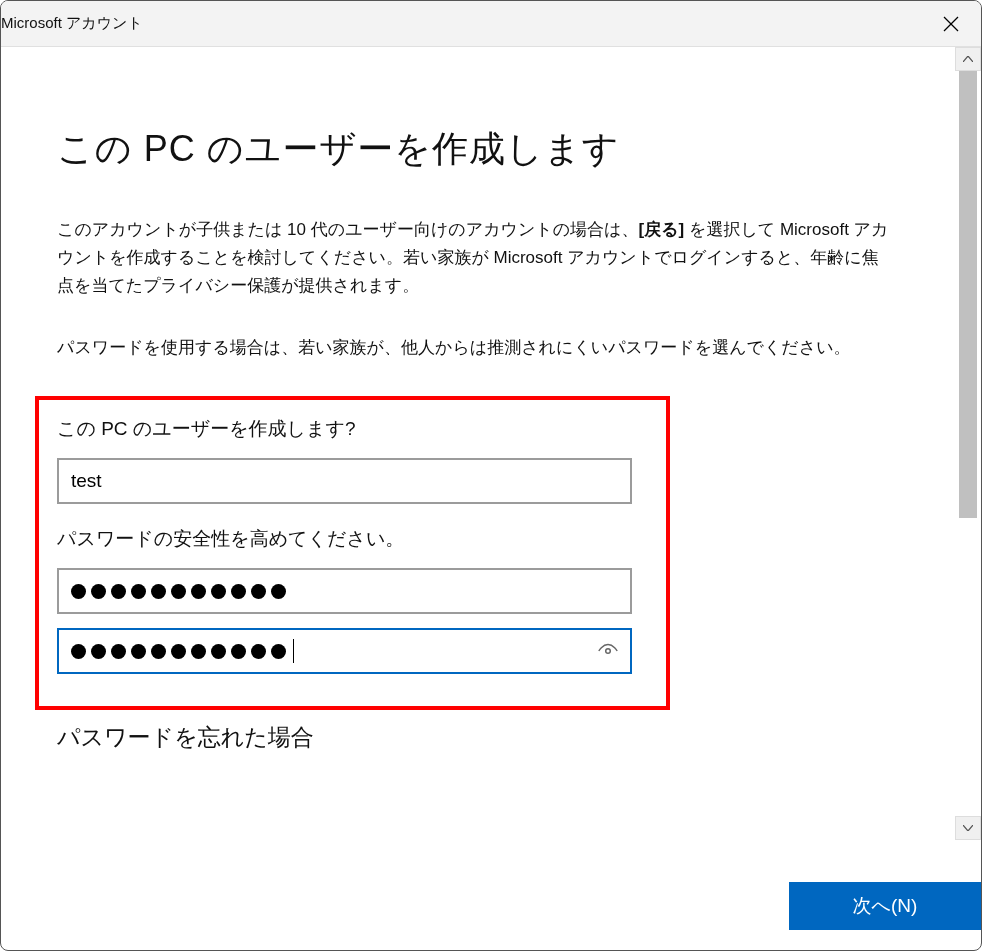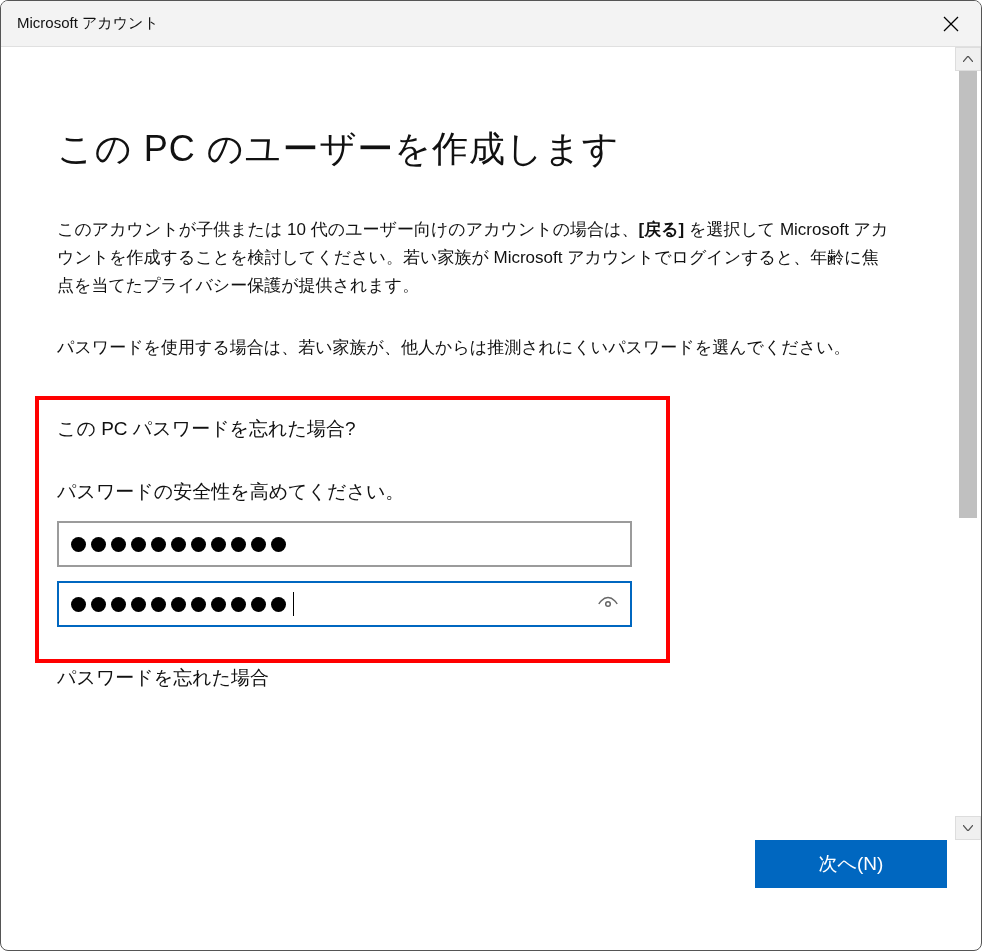--- a/index.html
+++ b/index.html
@@ -25,21 +25,20 @@
       flex-direction: column;
       overflow: hidden;
     }
     .titlebar {
       height: 46px;
       background: #f3f3f3;
       border-bottom: 1px solid #e0e0e0;
       display: flex;
       align-items: center;
       justify-content: space-between;
-      padding-left: 16px;
     }
     .titlebar-title {
       font-size: 15px;
       color: #111;
     }
     .close-btn {
       width: 60px;
       height: 46px;
       display: flex;
       align-items: center;
@@ -121,21 +120,21 @@
       margin-left: -22px;
       width: 635px;
       margin-top: 10px;
     }
     .section-label {
       font-size: 19px;
       color: #111;
       margin-bottom: 16px;
     }
     .section-label.second {
-      margin-top: 37px;
+      margin-top: 22px;
       margin-bottom: 16px;
       font-family: Liberation Mono, monospace;
     }
     .text-input {
       width: 575px;
       height: 46px;
       border: 2px solid #9b9b9b;
       background: #ffffff;
       font-size: 19px;
       padding: 0 12px;
@@ -180,32 +179,31 @@
     .reveal-icon {
       width: 24px;
       height: 24px;
       display: flex;
       align-items: center;
       justify-content: center;
       cursor: pointer;
       color: #555;
     }
     .forgot-label {
-      font-size: 19px;
-      color: #111;
-      margin-top: 2px;
+      font-size: 23px;
+      color: #111;
+      margin-top: 12px;
       margin-left: 0px;
     }
     .footer {
       height: 110px;
       display: flex;
-      align-items: flex-start;
+      align-items: flex-end;
       justify-content: flex-end;
       gap: 12px;
-      padding-right: 34px;
       padding-bottom: 20px;
     }
     .btn {
       width: 192px;
       height: 48px;
       font-size: 19px;
       border: none;
       cursor: pointer;
       font-family: inherit;
     }
@@ -239,21 +237,22 @@
       <h1 class="page-title">この PC のユーザーを作成します</h1>
 
       <p class="paragraph">
         <span>このアカウントが子供または 10 代のユーザー向けのアカウントの場合は、</span><span class="bold">[戻る]</span><span> を選択して Microsoft アカウントを作成することを検討してください。若い家族が Microsoft アカウントでログインすると、年齢に焦点を当てたプライバシー保護が提供されます。</span>
       </p>
 
       <p class="paragraph">パスワードを使用する場合は、若い家族が、他人からは推測されにくいパスワードを選んでください。</p>
 
       <div class="form-highlight">
 
-        <div class="section-label">この PC パスワードを忘れた場合?</div>
+        <div class="section-label">この PC のユーザーを作成します?</div>
+        <input class="text-input" type="text" value="test" style="">
 
         <div class="section-label second">パスワードの安全性を高めてください。</div>
 
         <div class="password-row">
           <div class="password-wrap">
             <div class="password-dots" id="pw1-dots">
                 <div class="dot"></div>
                 <div class="dot"></div>
                 <div class="dot"></div>
                 <div class="dot"></div>

